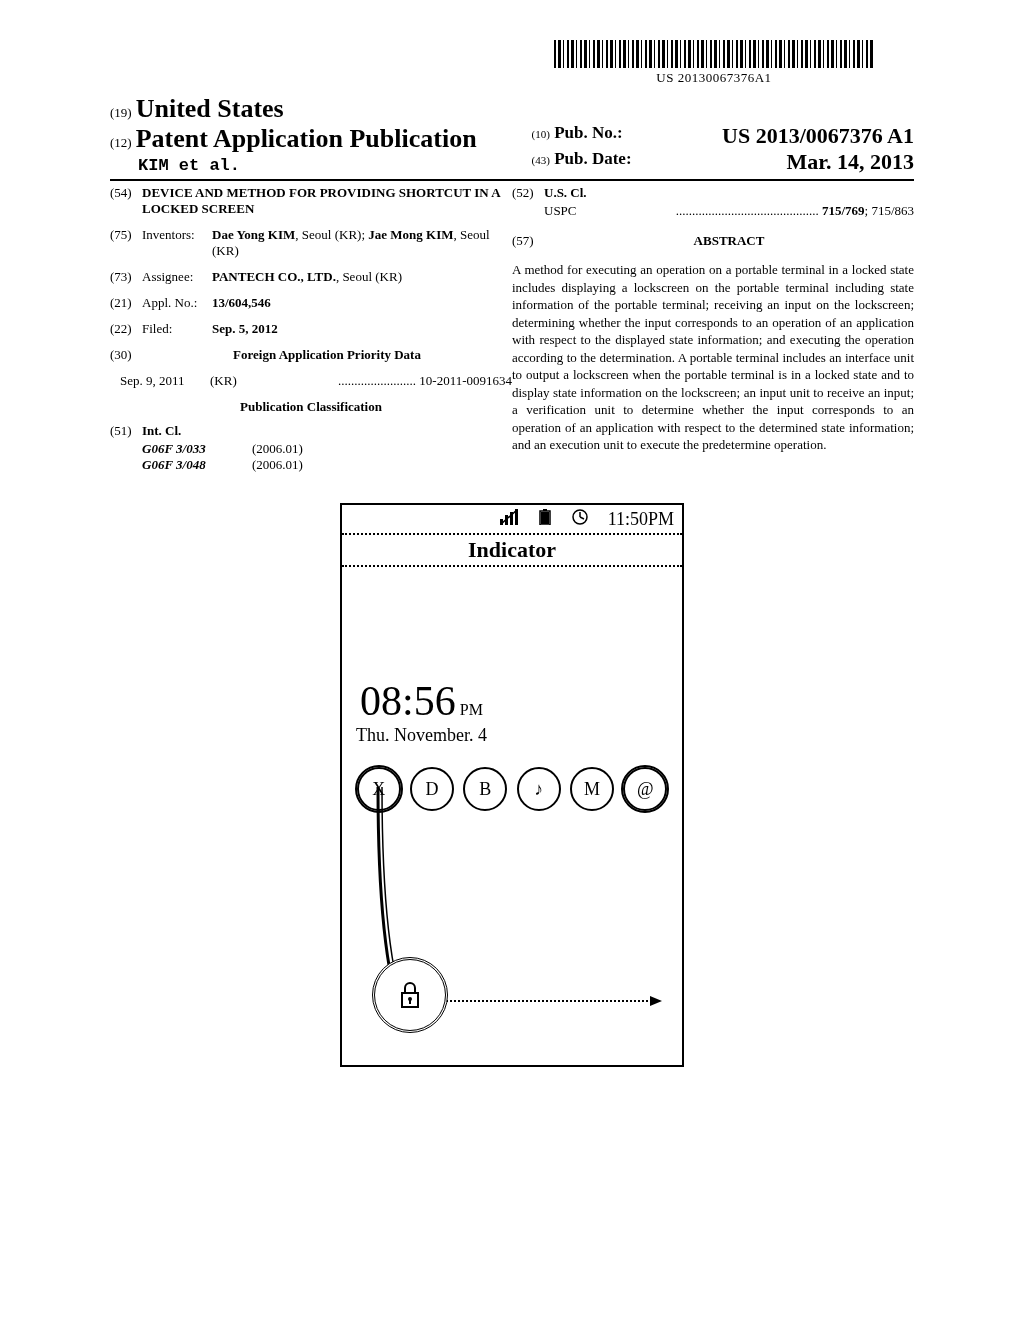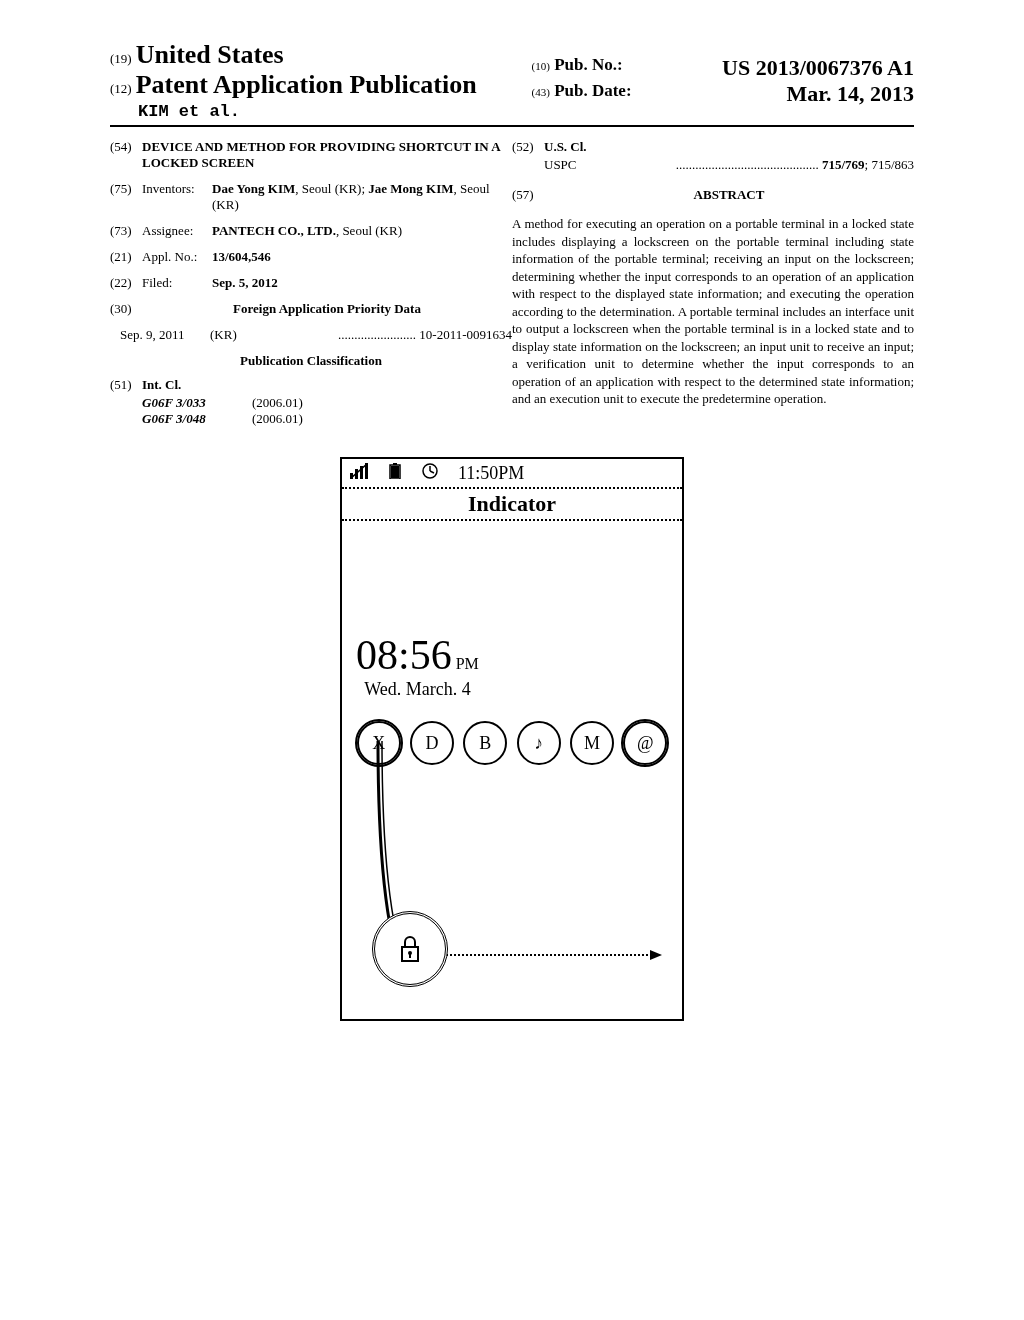--- a/index.html
+++ b/index.html
@@ -28,24 +28,24 @@
       background: repeating-linear-gradient(90deg, #000 0, #000 2px, #fff 2px, #fff 4px, #000 4px, #000 7px, #fff 7px, #fff 9px, #000 9px, #000 10px, #fff 10px, #fff 13px);
     }
     .barcode-text {
       font-size: 13px;
       text-align: center;
       margin-top: 2px;
       letter-spacing: 0.5px;
     }
     .header-row {
       display: flex;
-      align-items: center;
+      align-items: flex-end;
       border-bottom: 2px solid #000;
       padding-bottom: 4px;
-      margin-bottom: 12px;
+      margin-bottom: 4px;
     }
     .header-left {
       flex: 1.05;
     }
     .header-right {
       flex: 1;
       padding-left: 20px;
     }
     .code-19 {
       font-size: 13px;
@@ -133,20 +133,21 @@
       border: 2px solid #000;
       width: 340px;
       height: 560px;
       position: relative;
       font-family: "Times New Roman", serif;
     }
     .phone-statusbar {
       border-bottom: 2px dotted #000;
       height: 28px;
       display: flex;
+      justify-content: flex-end;
       align-items: center;
       padding: 0 8px;
       gap: 20px;
       font-size: 18px;
     }
     .phone-indicator {
       border-bottom: 2px dotted #000;
       text-align: center;
       font-size: 22px;
       padding: 2px 0;
@@ -252,20 +253,26 @@
       display: inline-block;
     }
     .italic { font-style: italic; }
     .bold { font-weight: bold; }
   </style>
 </head>
 <body>
 
 <div class="page">
 
+  <div class="barcode-area">
+    <div class="barcode">
+      <div class="barcode-lines"></div>
+      <div class="barcode-text">US 20130067376A1</div>
+    </div>
+  </div>
 
   <div class="header-row">
     <div class="header-left">
       <div>
         <span class="code-19">(19)</span>
         <span class="country">United States</span>
       </div>
       <div>
         <span class="code-12">(12)</span>
         <span class="pub-type">Patent Application Publication</span>
@@ -391,21 +398,21 @@
         </span>
         <span>11:50PM</span>
       </div>
       <div class="phone-indicator">Indicator</div>
       <div class="phone-body">
         <div class="phone-time">
           <div>
             <span class="phone-time-big">08:56</span>
             <span class="phone-time-ampm">PM</span>
           </div>
-          <div class="phone-date">Wed. March. 4</div>
+          <div class="phone-date">Thu. November. 4</div>
         </div>
         <div class="shortcut-row">
           <div class="shortcut selected">X</div>
           <div class="shortcut">D</div>
           <div class="shortcut">B</div>
           <div class="shortcut">♪</div>
           <div class="shortcut">M</div>
           <div class="shortcut selected">@</div>
         </div>
 

